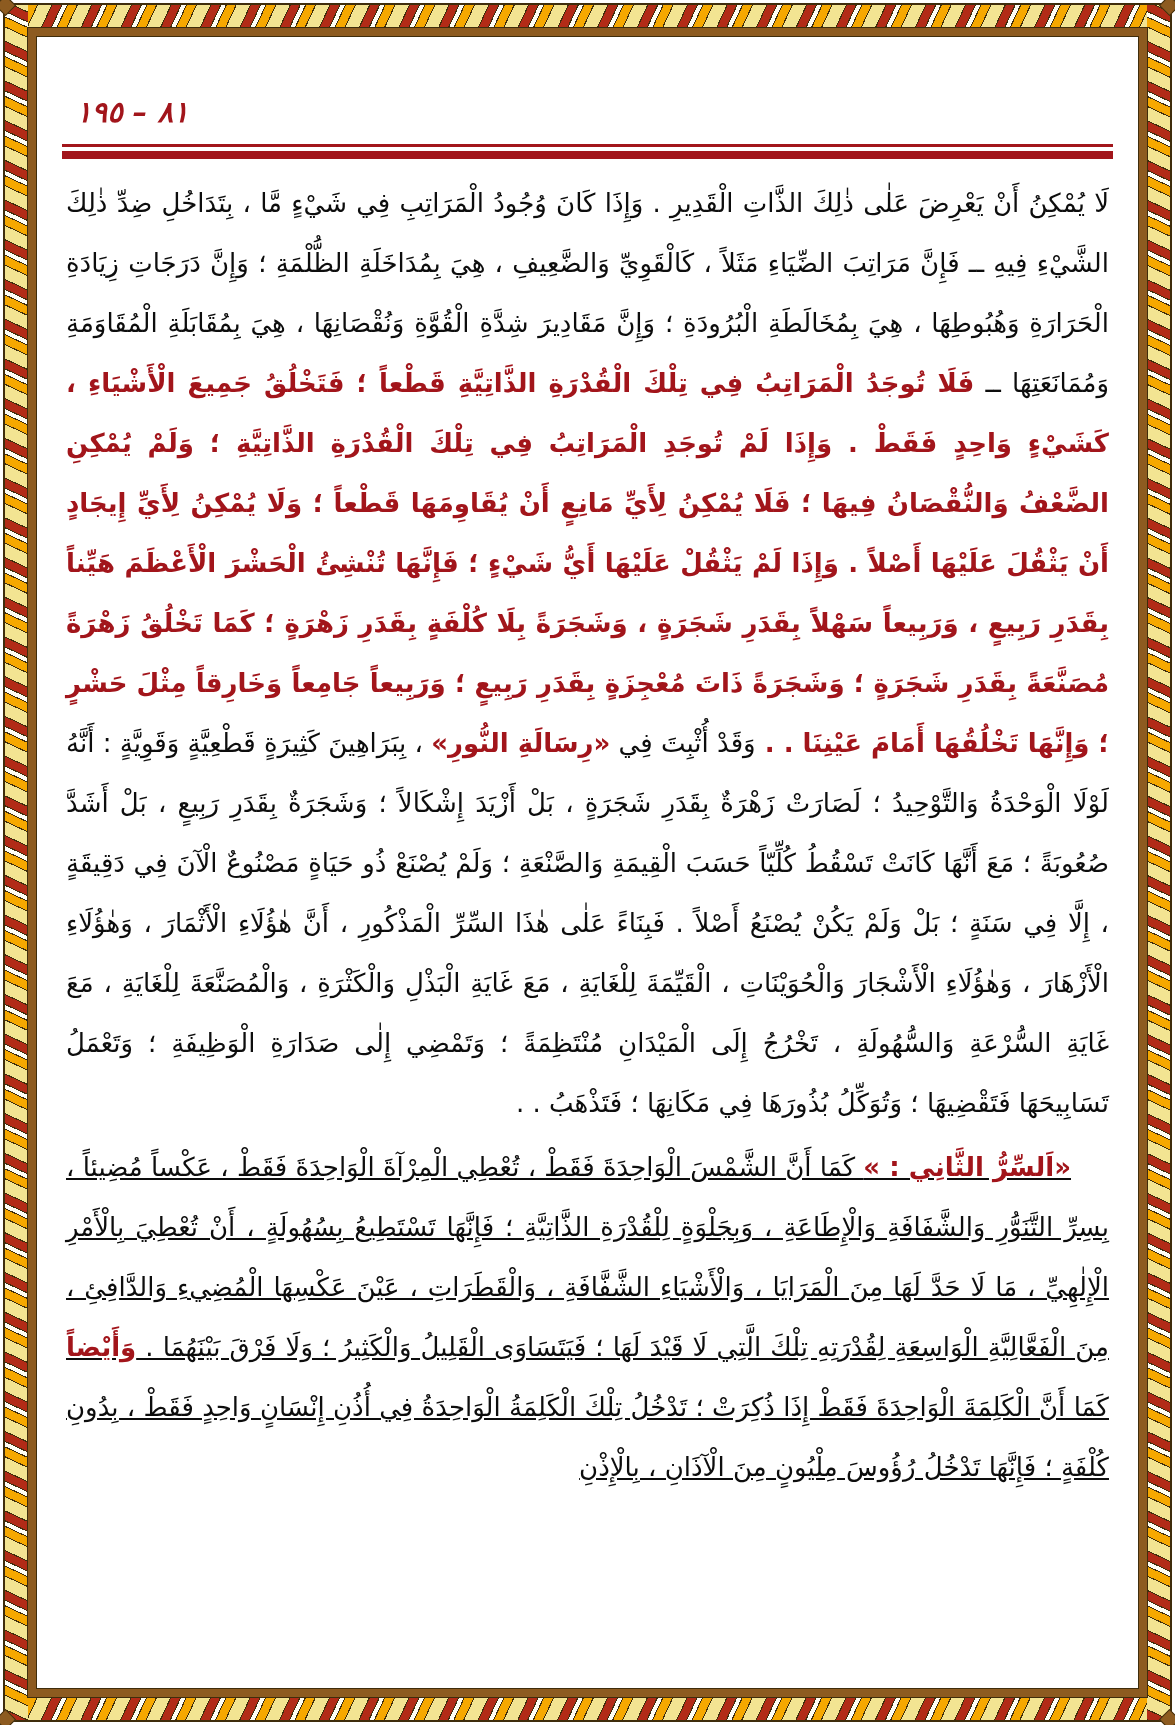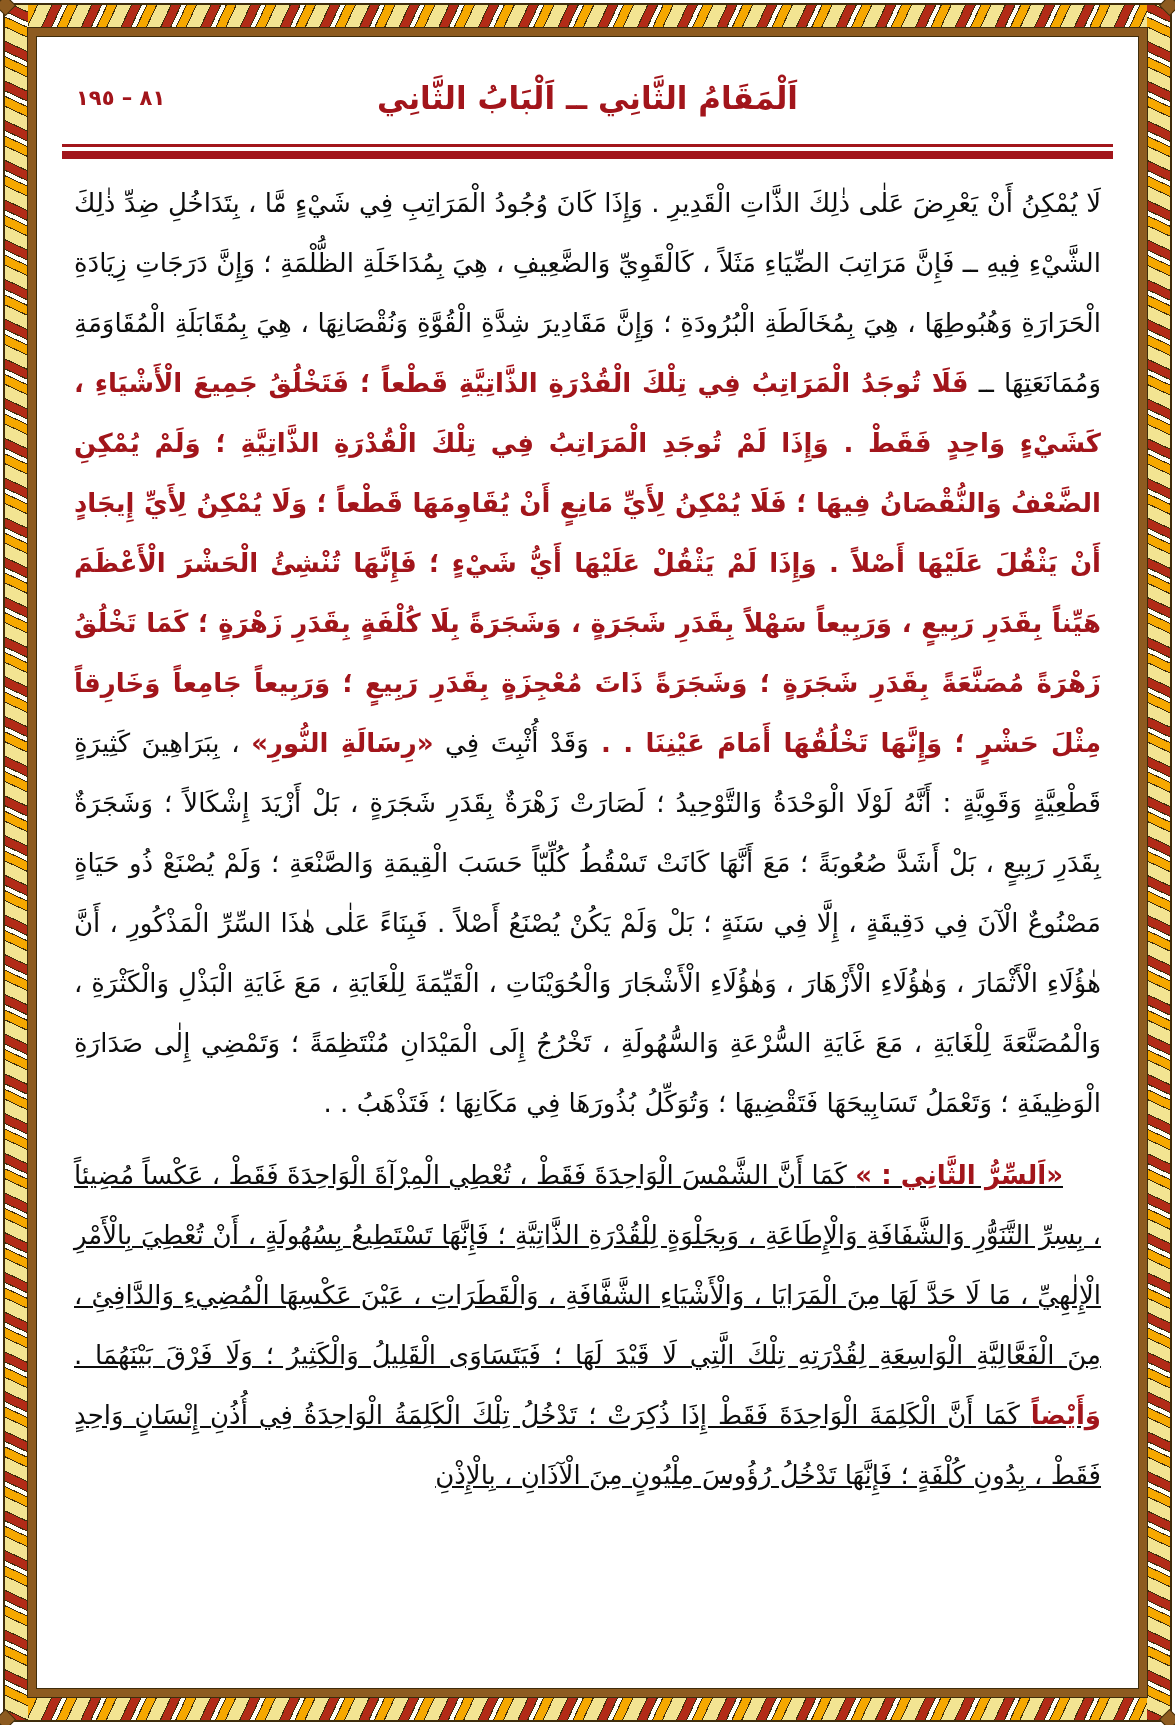--- a/index.html
+++ b/index.html
@@ -107,41 +107,42 @@
     text-align: center;
     font-size: 31px;
     font-weight: bold;
     color: var(--accent-red);
     line-height: 64px;
     letter-spacing: 0.5px;
   }
   .page-numbers {
     position: absolute;
     left: 14px;
-    top: 0;
-    font-size: 21px;
+    top: 14px;
+    font-size: 29px;
     font-weight: bold;
     color: var(--accent-red);
     line-height: 64px;
+    font-style: italic;
   }
   .header-divider {
     height: 4px;
     border-top: 3px solid var(--accent-red);
     border-bottom: 8px solid var(--accent-red);
     margin: 6px 0 14px 0;
   }
   .body-text {
     color: var(--text-black);
     font-size: 26px;
     line-height: 60px;
     text-align: justify;
     text-justify: inter-word;
   }
   .body-text p {
-    margin: 12px;
+    margin: 4px;
     padding: 0;
   }
   .body-text p.indent {
     text-indent: 38px;
     text-decoration: underline;
   }
   .red  { color: var(--accent-red); font-weight: bold; }
   .blk  { color: var(--text-black); }
 </style>
 </head>
@@ -156,21 +157,20 @@
   <div class="chain v right"></div>
   <div class="inner-frame"></div>
   <div class="corner tl"></div>
   <div class="corner tr"></div>
   <div class="corner bl"></div>
   <div class="corner br"></div>
 
   <div class="content">
 
     <div class="page-header">
-      <div class="page-title">اَلْمَقَامُ الثَّانِي ــ اَلْبَابُ الثَّانِي</div>
       <div class="page-numbers">٨١ – ١٩٥</div>
     </div>
 
     <div class="header-divider"></div>
 
     <div class="body-text">
         <p class=""><span class="blk">لَا يُمْكِنُ أَنْ يَعْرِضَ عَلٰى ذٰلِكَ الذَّاتِ الْقَدِيرِ . وَإِذَا كَانَ وُجُودُ الْمَرَاتِبِ فِي شَيْءٍ مَّا ، بِتَدَاخُلِ ضِدِّ ذٰلِكَ الشَّيْءِ فِيهِ ــ فَإِنَّ مَرَاتِبَ الضِّيَاءِ مَثَلاً ، كَالْقَوِيِّ وَالضَّعِيفِ ، هِيَ بِمُدَاخَلَةِ الظُّلْمَةِ ؛ وَإِنَّ دَرَجَاتِ زِيَادَةِ الْحَرَارَةِ وَهُبُوطِهَا ، هِيَ بِمُخَالَطَةِ الْبُرُودَةِ ؛ وَإِنَّ مَقَادِيرَ شِدَّةِ الْقُوَّةِ وَنُقْصَانِهَا ، هِيَ بِمُقَابَلَةِ الْمُقَاوَمَةِ وَمُمَانَعَتِهَا ــ </span><span class="red">فَلَا تُوجَدُ الْمَرَاتِبُ فِي تِلْكَ الْقُدْرَةِ الذَّاتِيَّةِ قَطْعاً ؛ فَتَخْلُقُ جَمِيعَ الْأَشْيَاءِ ، كَشَيْءٍ وَاحِدٍ فَقَطْ . وَإِذَا لَمْ تُوجَدِ الْمَرَاتِبُ فِي تِلْكَ الْقُدْرَةِ الذَّاتِيَّةِ ؛ وَلَمْ يُمْكِنِ الضَّعْفُ وَالنُّقْصَانُ فِيهَا ؛ فَلَا يُمْكِنُ لِأَيِّ مَانِعٍ أَنْ يُقَاوِمَهَا قَطْعاً ؛ وَلَا يُمْكِنُ لِأَيِّ إِيجَادٍ أَنْ يَثْقُلَ عَلَيْهَا أَصْلاً . وَإِذَا لَمْ يَثْقُلْ عَلَيْهَا أَيُّ شَيْءٍ ؛ فَإِنَّهَا تُنْشِئُ الْحَشْرَ الْأَعْظَمَ هَيِّناً بِقَدَرِ رَبِيعٍ ، وَرَبِيعاً سَهْلاً بِقَدَرِ شَجَرَةٍ ، وَشَجَرَةً بِلَا كُلْفَةٍ بِقَدَرِ زَهْرَةٍ ؛ كَمَا تَخْلُقُ زَهْرَةً مُصَنَّعَةً بِقَدَرِ شَجَرَةٍ ؛ وَشَجَرَةً ذَاتَ مُعْجِزَةٍ بِقَدَرِ رَبِيعٍ ؛ وَرَبِيعاً جَامِعاً وَخَارِقاً مِثْلَ حَشْرٍ ؛ وَإِنَّهَا تَخْلُقُهَا أَمَامَ عَيْنِنَا . . </span><span class="blk">وَقَدْ أُثْبِتَ فِي </span><span class="red">«رِسَالَةِ النُّورِ»</span><span class="blk"> ، بِبَرَاهِينَ كَثِيرَةٍ قَطْعِيَّةٍ وَقَوِيَّةٍ : أَنَّهُ لَوْلَا الْوَحْدَةُ وَالتَّوْحِيدُ ؛ لَصَارَتْ زَهْرَةٌ بِقَدَرِ شَجَرَةٍ ، بَلْ أَزْيَدَ إِشْكَالاً ؛ وَشَجَرَةٌ بِقَدَرِ رَبِيعٍ ، بَلْ أَشَدَّ صُعُوبَةً ؛ مَعَ أَنَّهَا كَانَتْ تَسْقُطُ كُلِّيّاً حَسَبَ الْقِيمَةِ وَالصَّنْعَةِ ؛ وَلَمْ يُصْنَعْ ذُو حَيَاةٍ مَصْنُوعٌ الْآنَ فِي دَقِيقَةٍ ، إِلَّا فِي سَنَةٍ ؛ بَلْ وَلَمْ يَكُنْ يُصْنَعُ أَصْلاً . فَبِنَاءً عَلٰى هٰذَا السِّرِّ الْمَذْكُورِ ، أَنَّ هٰؤُلَاءِ الْأَثْمَارَ ، وَهٰؤُلَاءِ الْأَزْهَارَ ، وَهٰؤُلَاءِ الْأَشْجَارَ وَالْحُوَيْنَاتِ ، الْقَيِّمَةَ لِلْغَايَةِ ، مَعَ غَايَةِ الْبَذْلِ وَالْكَثْرَةِ ، وَالْمُصَنَّعَةَ لِلْغَايَةِ ، مَعَ غَايَةِ السُّرْعَةِ وَالسُّهُولَةِ ، تَخْرُجُ إِلَى الْمَيْدَانِ مُنْتَظِمَةً ؛ وَتَمْضِي إِلٰى صَدَارَةِ الْوَظِيفَةِ ؛ وَتَعْمَلُ تَسَابِيحَهَا فَتَقْضِيهَا ؛ وَتُوَكِّلُ بُذُورَهَا فِي مَكَانِهَا ؛ فَتَذْهَبُ . .</span></p>
         <p class="indent"><span class="red">«اَلسِّرُّ الثَّانِي : »</span><span class="blk"> كَمَا أَنَّ الشَّمْسَ الْوَاحِدَةَ فَقَطْ ، تُعْطِي الْمِرْآةَ الْوَاحِدَةَ فَقَطْ ، عَكْساً مُضِيئاً ، بِسِرِّ التَّنَوُّرِ وَالشَّفَافَةِ وَالْإِطَاعَةِ ، وَبِجَلْوَةٍ لِلْقُدْرَةِ الذَّاتِيَّةِ ؛ فَإِنَّهَا تَسْتَطِيعُ بِسُهُولَةٍ ، أَنْ تُعْطِيَ بِالْأَمْرِ الْإِلٰهِيِّ ، مَا لَا حَدَّ لَهَا مِنَ الْمَرَايَا ، وَالْأَشْيَاءِ الشَّفَّافَةِ ، وَالْقَطَرَاتِ ، عَيْنَ عَكْسِهَا الْمُضِيءِ وَالدَّافِئِ ، مِنَ الْفَعَّالِيَّةِ الْوَاسِعَةِ لِقُدْرَتِهِ تِلْكَ الَّتِي لَا قَيْدَ لَهَا ؛ فَيَتَسَاوَى الْقَلِيلُ وَالْكَثِيرُ ؛ وَلَا فَرْقَ بَيْنَهُمَا . </span><span class="red">وَأَيْضاً</span><span class="blk"> كَمَا أَنَّ الْكَلِمَةَ الْوَاحِدَةَ فَقَطْ إِذَا ذُكِرَتْ ؛ تَدْخُلُ تِلْكَ الْكَلِمَةُ الْوَاحِدَةُ فِي أُذُنِ إِنْسَانٍ وَاحِدٍ فَقَطْ ، بِدُونِ كُلْفَةٍ ؛ فَإِنَّهَا تَدْخُلُ رُؤُوسَ مِلْيُونٍ مِنَ الْآذَانِ ، بِالْإِذْنِ</span></p>
       </div>
 

